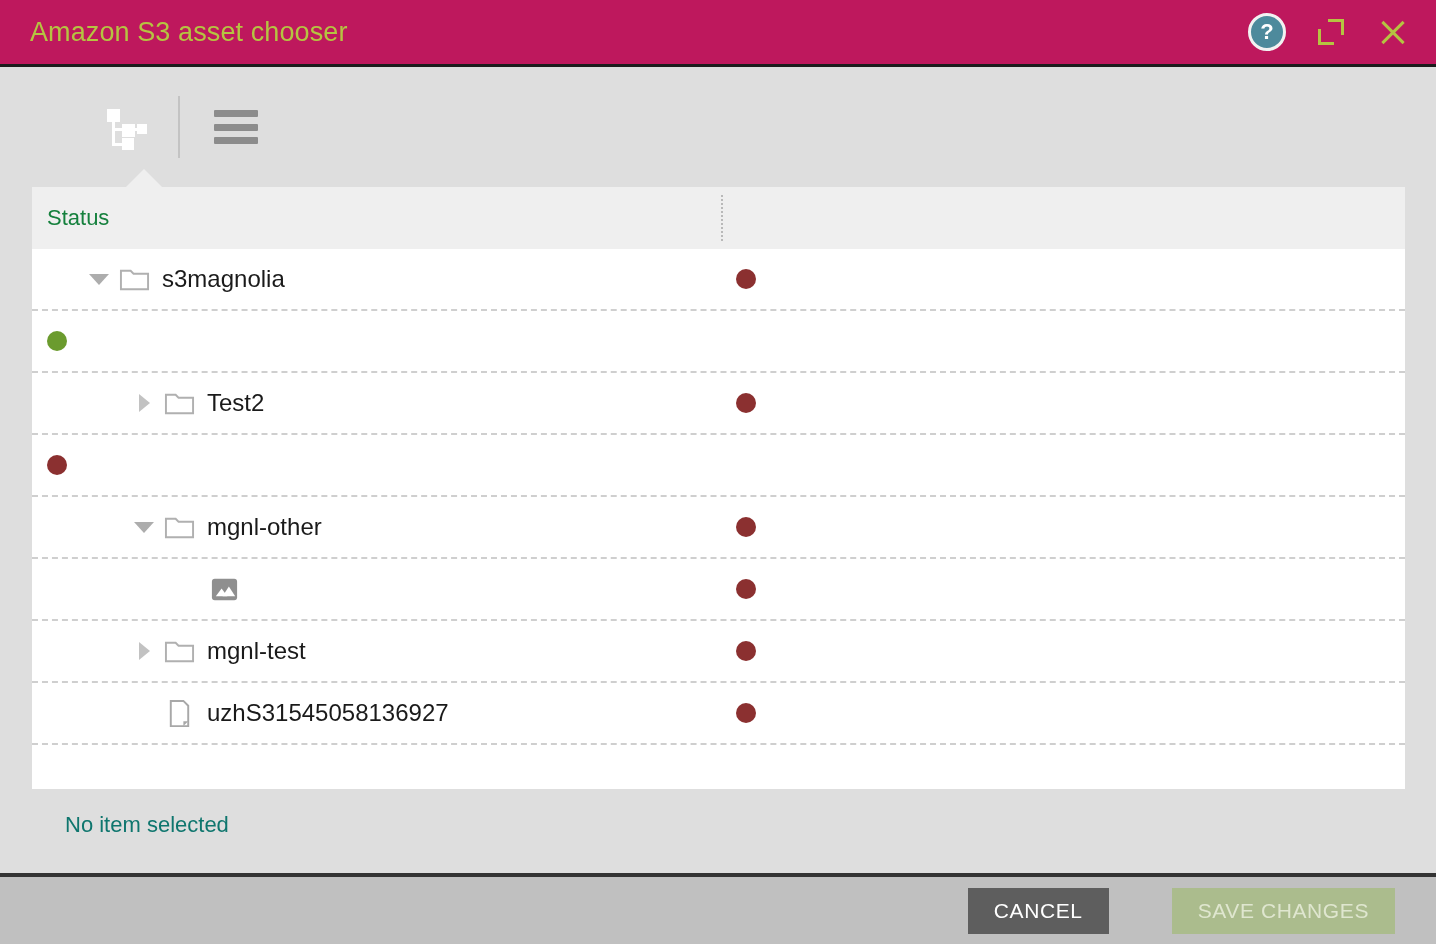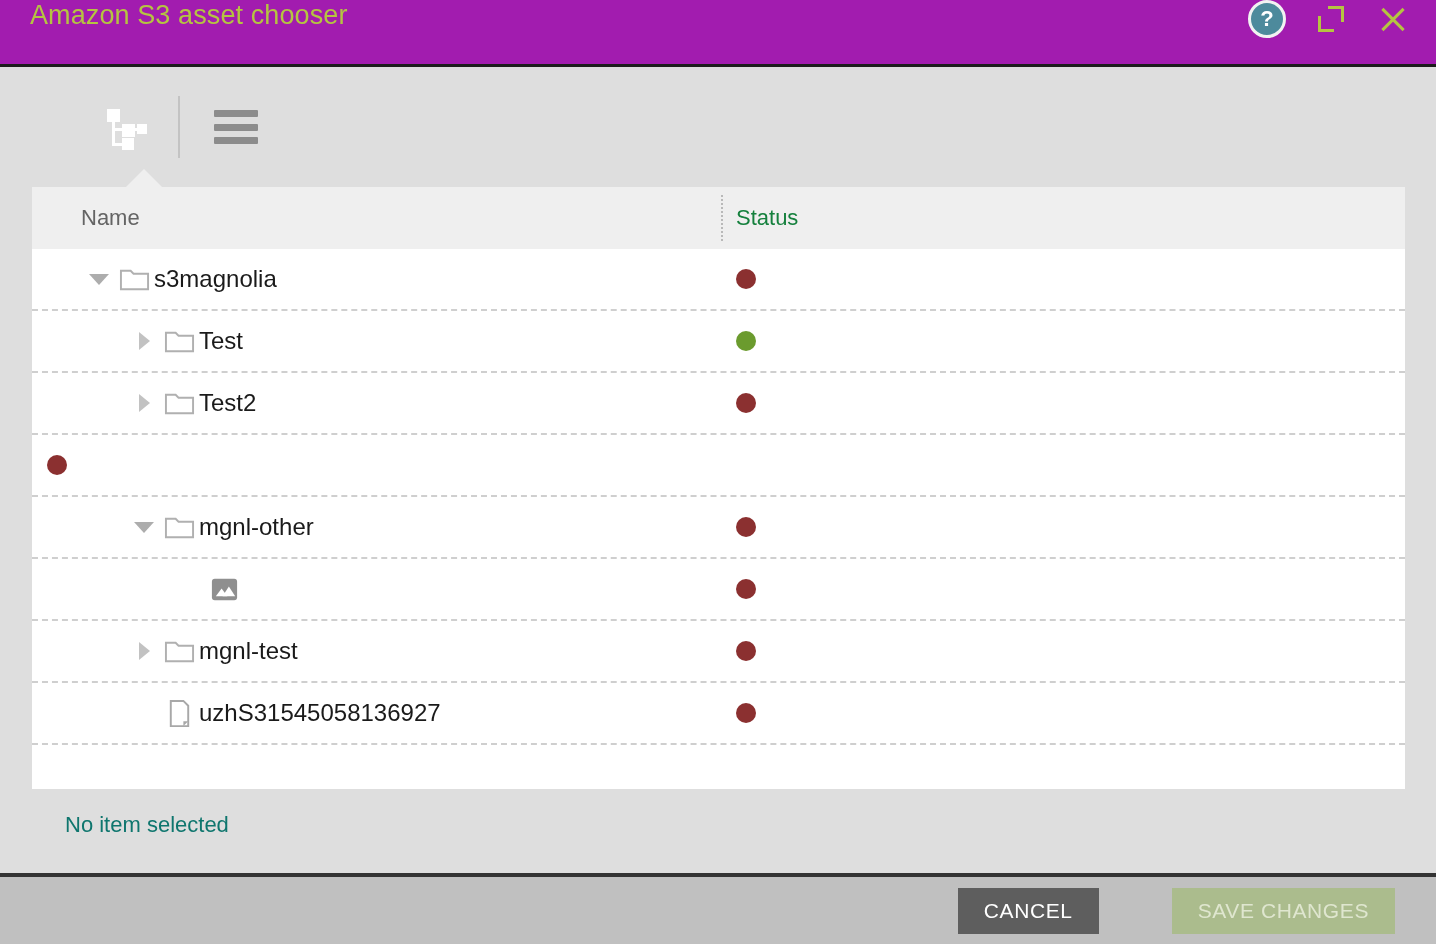--- a/index.html
+++ b/index.html
@@ -12,23 +12,23 @@
   .app {
     position: relative;
     width: 1436px; height: 944px;
     display: flex; flex-direction: column;
     background: #dedede;
   }
 
   
   .titlebar {
     height: 67px;
-    background: #a21caf;
+    background: #be185d;
     border-bottom: 3px solid #1c1c1c;
-    display: flex; align-items: flex-start;
+    display: flex; align-items: center;
     padding: 0 26px 0 30px;
     flex: 0 0 auto;
   }
   .title-text {
     font-size: 27px;
     color: #b5c441;
     letter-spacing: .1px;
     white-space: nowrap;
   }
   .titlebar-actions {
@@ -179,21 +179,21 @@
     border-left: 11px solid #c2c2c2;
   }
   .twisty.empty { visibility: hidden; }
   .node-icon {
     width: 40px; flex: 0 0 auto;
     display: flex; align-items: center; justify-content: center;
   }
   .node-label {
     font-size: 24px; color: #1a1a1a;
     white-space: nowrap; overflow: hidden;
-    margin-left: 0;
+    margin-left: 8px;
     padding-right: 8px;
   }
   .dot { width: 20px; height: 20px; border-radius: 50%; display: block; }
 
   .table-filler { background: #ffffff; height: 44px; }
 
   .selection-bar {
     height: 72px;
     display: flex; align-items: center;
     padding-left: 33px;
@@ -201,21 +201,21 @@
     flex: 0 0 auto;
   }
 
   
   .footer {
     height: 71px;
     background: #c0c0c0;
     border-top: 4px solid #333333;
     display: flex; align-items: center; justify-content: flex-end;
     padding-right: 41px;
-    gap: 28px;
+    gap: 18px;
     flex: 0 0 auto;
   }
   .btn {
     height: 46px;
     padding: 0 26px;
     display: flex; align-items: center; justify-content: center;
     font-size: 21px; letter-spacing: .6px;
     border: none; cursor: pointer;
     font-family: "Liberation Sans", sans-serif;
   }
@@ -263,21 +263,20 @@
           <span></span>
       </span>
     </div>
   </div>
 
   <div class="panel-wrap">
     <div class="panel-pointer"></div>
 
     <div class="table">
       <div class="thead">
-        <div class="th-name">Name</div>
         <div class="col-divider"></div>
         <div class="th-status">Status</div>
       </div>
       <div class="rows" id="tree-rows">
           <div class="row">
             <div class="cell-name">
               <div class="spacer" style="width: 52px;"></div>
               <div class="twisty">
                 <span class="tri-down"></span>
               </div>
@@ -286,32 +285,20 @@
                   <path d="M2 7 h10 l3 3 h15 v16 h-28 z" fill="none" stroke="#b0b0b0" stroke-width="2"></path>
                 </svg>
               </div>
               <div class="node-label">s3magnolia</div>
             </div>
             <div class="cell-status">
               <span class="dot" style="background: rgb(139, 48, 48);"></span>
             </div>
           </div>
           <div class="row">
-            <div class="cell-name">
-              <div class="spacer" style="width: 97px;"></div>
-              <div class="twisty">
-                <span class="tri-right"></span>
-              </div>
-              <div class="node-icon">
-                <svg viewBox="0 0 32 32" width="31" height="31">
-                  <path d="M2 7 h10 l3 3 h15 v16 h-28 z" fill="none" stroke="#b0b0b0" stroke-width="2"></path>
-                </svg>
-              </div>
-              <div class="node-label">Test</div>
-            </div>
             <div class="cell-status">
               <span class="dot" style="background: rgb(107, 155, 46);"></span>
             </div>
           </div>
           <div class="row">
             <div class="cell-name">
               <div class="spacer" style="width: 97px;"></div>
               <div class="twisty">
                 <span class="tri-right"></span>
               </div>

